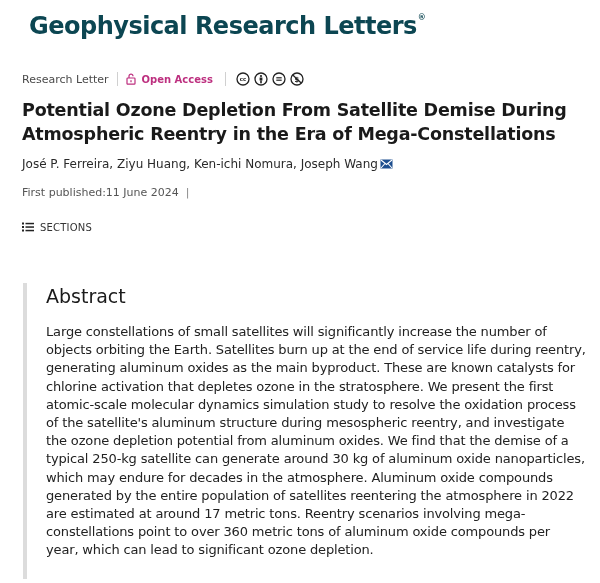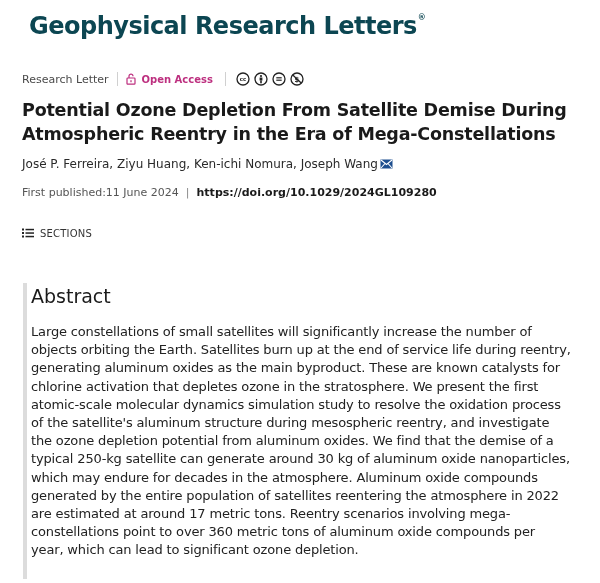--- a/index.html
+++ b/index.html
@@ -36,30 +36,30 @@
     .authors .mail { margin-left: 2px; display: inline-flex; }
 
     .pubinfo {
       position: absolute; left: 22px; top: 186px;
       font-size: 11px; color: #555; display: flex; align-items: center; white-space: nowrap;
     }
     .pubinfo .bar { margin: 0 7px; color: #888; }
     .doi { color: #1a1a1a; font-weight: bold; text-decoration: none; }
 
     .toolbar {
-      position: absolute; left: 22px; right: 12px; top: 224px; height: 18px;
+      position: absolute; left: 22px; right: 12px; top: 218px; height: 18px;
       display: flex; align-items: center; font-size: 10px; color: #333; letter-spacing: 0.2px;
     }
     .tb-item { display: flex; align-items: center; gap: 6px; cursor: pointer; }
     .tb-right { margin-left: auto; display: flex; gap: 18px; }
 
     .abstract {
       position: absolute; left: 23px; top: 283px; width: 570px; height: 296px;
       border-left: 4px solid #dcdcdc;
-      padding-left: 4px;
+      padding-left: 19px;
     }
     .abstract h2 {
       font-size: 19px; font-weight: normal; color: #1a1a1a; margin-top: 0; line-height: 26px;
     }
     .abstract p {
       margin-top: 14px; font-size: 13px; line-height: 18.2px; color: #222; width: 540px;
       letter-spacing: -0.15px;
     }
   </style>
 </head>
@@ -114,21 +114,20 @@
       <rect x="0.5" y="0.5" width="12" height="9" fill="#1d4e8f"></rect>
       <path d="M1 1 L6.5 5.5 L12 1 M1 9 L5 4.5 M12 9 L8 4.5" stroke="#ffffff" stroke-width="1.1" fill="none"></path>
     </svg>
   </span>
 </div>
 
 <div class="pubinfo">
   <span>First published:</span>
   <span style="">11 June 2024</span>
   <span class="bar">|</span>
-  <a class="doi">https://doi.org/10.1029/2024GL109280</a>
 </div>
 
 <div class="toolbar">
   <div class="tb-item">
     <svg width="12" height="10" viewBox="0 0 12 10">
       <rect x="0" y="0.5" width="2" height="2" fill="#222"></rect>
       <rect x="0" y="4" width="2" height="2" fill="#222"></rect>
       <rect x="0" y="7.5" width="2" height="2" fill="#222"></rect>
       <rect x="3.5" y="0.8" width="8.5" height="1.5" fill="#222"></rect>
       <rect x="3.5" y="4.3" width="8.5" height="1.5" fill="#222"></rect>

